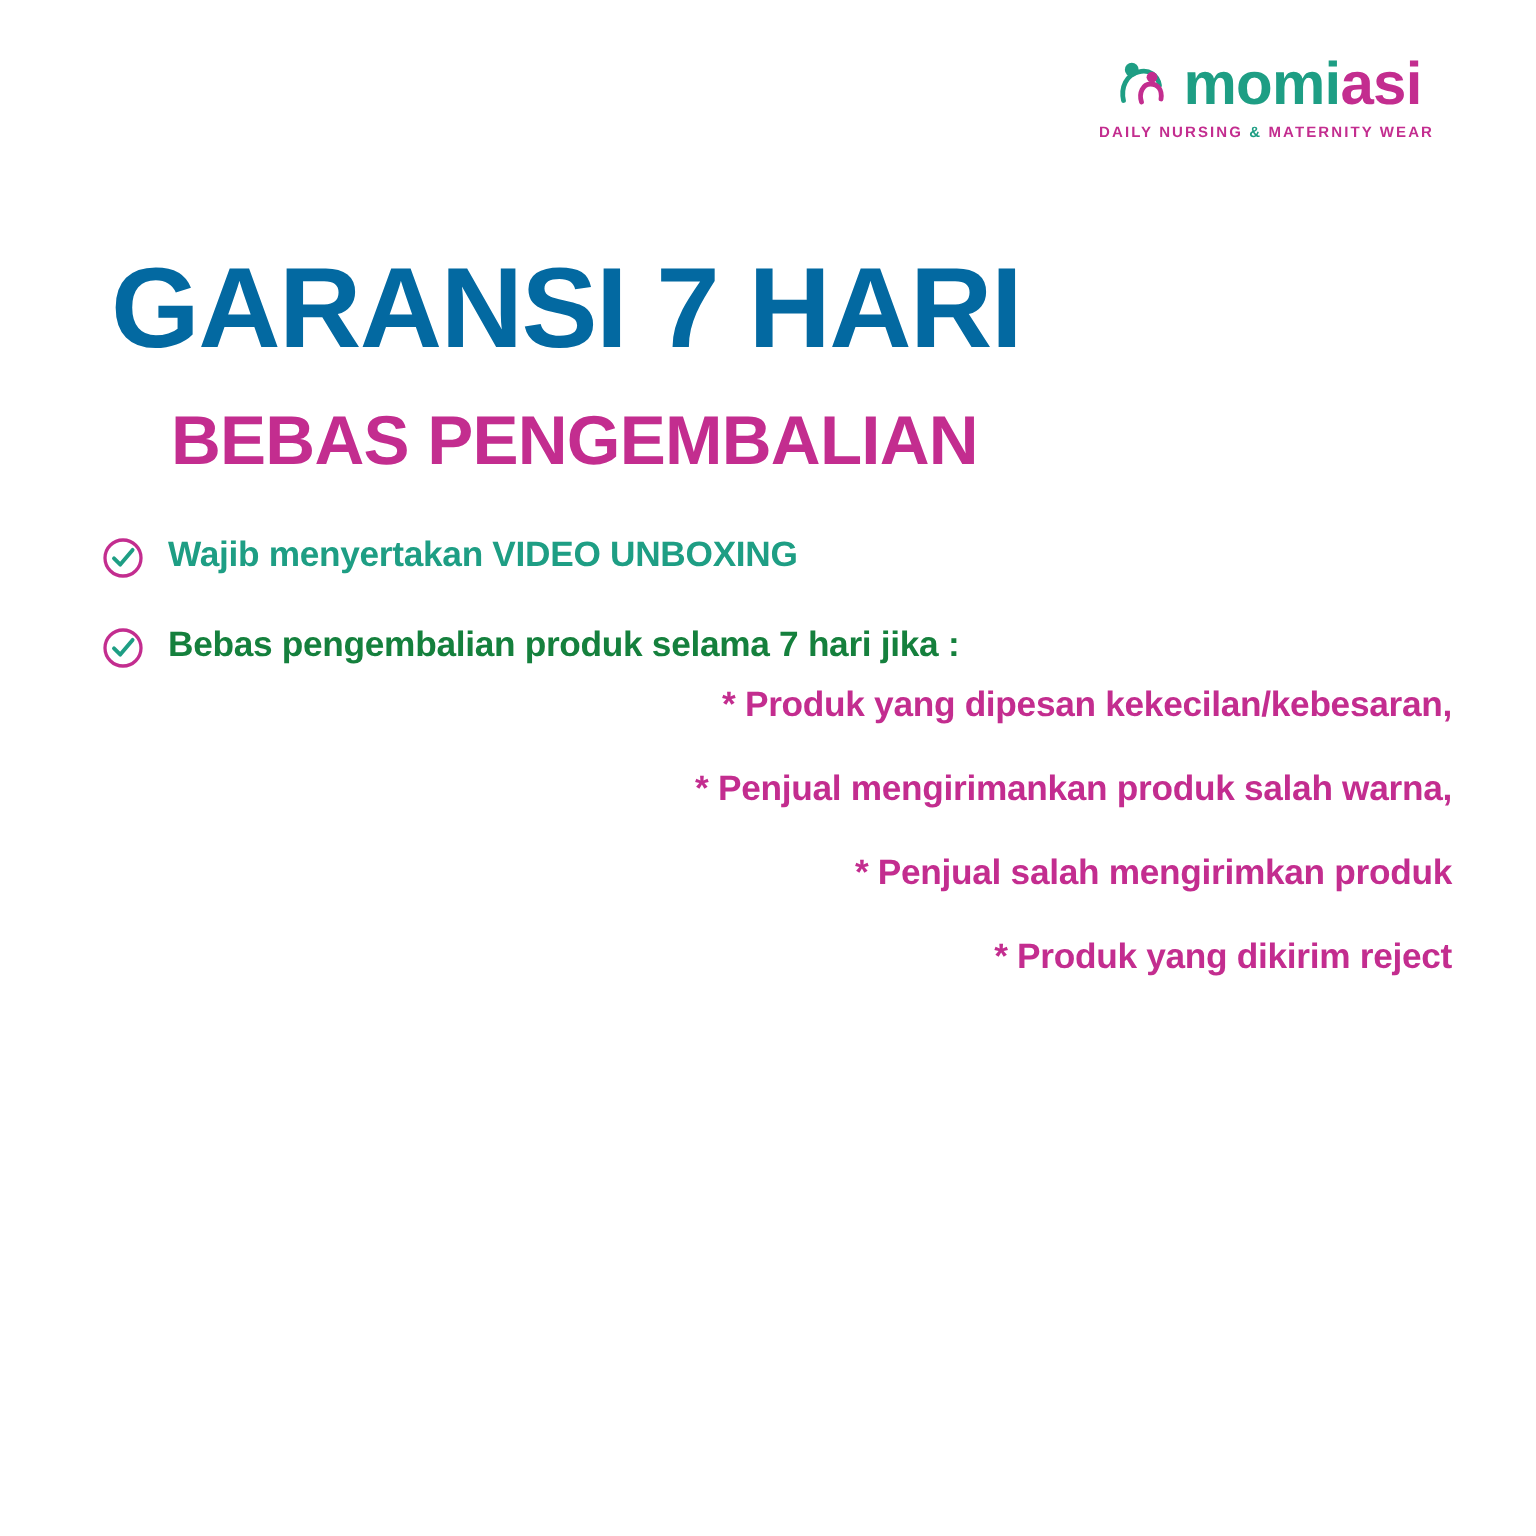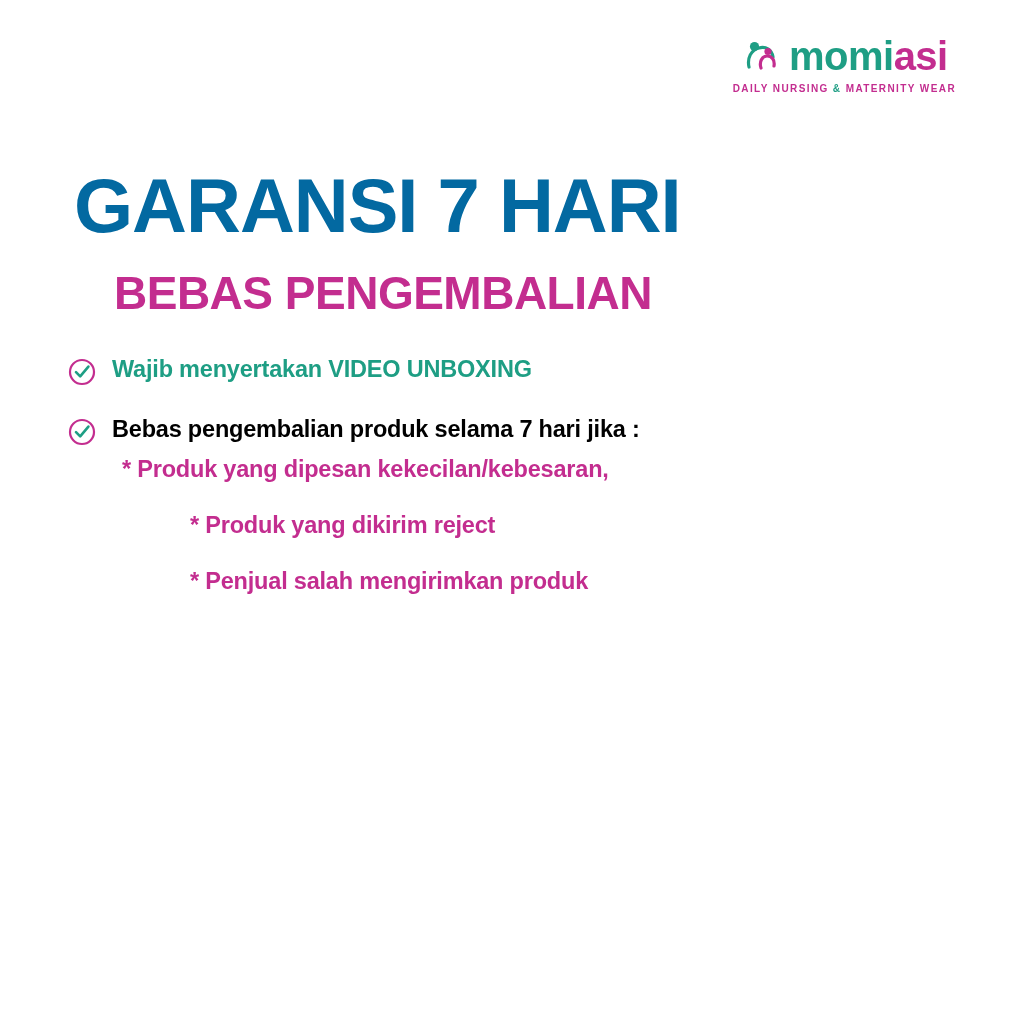--- a/index.html
+++ b/index.html
@@ -84,41 +84,42 @@
     white-space: nowrap;
     margin-left: 44px;
   }
 
   
   .list {
     position: absolute;
     left: 68px;
     top: 352px;
     width: 900px;
+    text-align: right;
   }
   .item {
     display: flex;
     align-items: flex-start;
     margin-bottom: 6px;
   }
   .check {
     flex: none;
     width: 28px;
     height: 28px;
     margin-top: 6px;
     margin-right: 16px;
   }
   .item-text {
     font-size: 23.5px;
     font-weight: 700;
     line-height: 1.45;
     letter-spacing: -0.2px;
   }
   .green { color: #1e9e84; }
-  .pink { color: #000000; }
+  .pink { color: #15803d; }
 
   .sub-item {
     font-size: 23.5px;
     font-weight: 700;
     color: #c32d8f;
     line-height: 1.45;
     letter-spacing: -0.2px;
     margin-left: 122px;
     margin-bottom: 22px;
   }
@@ -171,18 +172,19 @@
       <span class="check">
         <svg width="28" height="28" viewBox="0 0 28 28" aria-hidden="true">
           <circle cx="14" cy="14" r="12" fill="none" stroke="#c32d8f" stroke-width="2.2"></circle>
           <path d="M8 14.2 L12.2 18.4 L20.4 8.6" fill="none" stroke="#1e9e84" stroke-width="2.6" stroke-linecap="round" stroke-linejoin="round"></path>
         </svg>
       </span>
       <span class="item-text pink">Bebas pengembalian produk selama 7 hari jika :</span>
     </div>
 
     <div class="sub-item sub-indent">* Produk yang dipesan kekecilan/kebesaran,</div>
+    <div class="sub-item">* Penjual mengirimankan produk salah warna,</div>
+    <div class="sub-item">* Penjual salah mengirimkan produk</div>
     <div class="sub-item">* Produk yang dikirim reject</div>
-    <div class="sub-item">* Penjual salah mengirimkan produk</div>
 
 
   </div>
 </div>
 
 </body></html>

